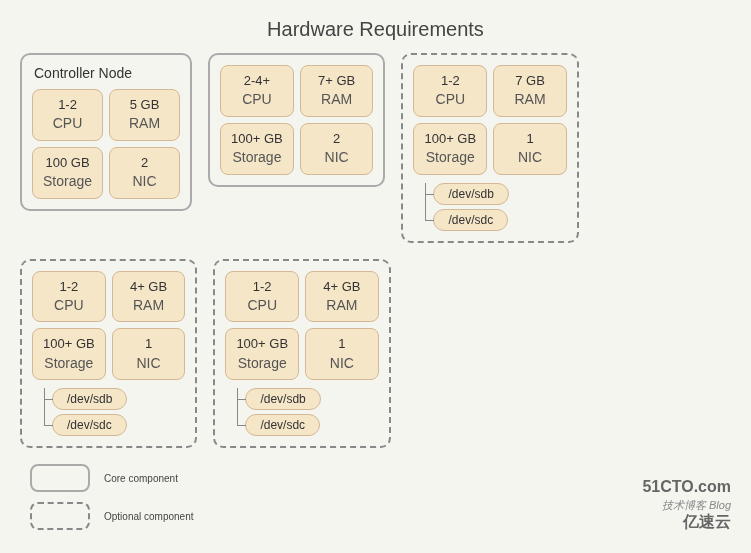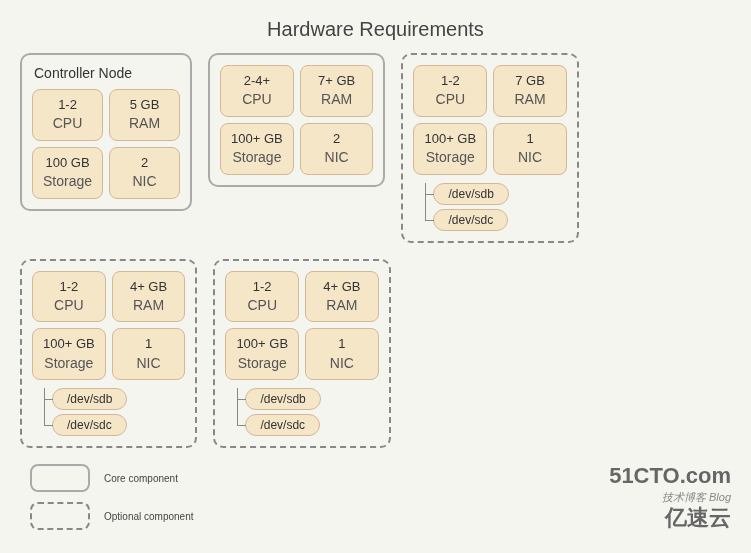--- a/index.html
+++ b/index.html
@@ -145,21 +145,21 @@
       bottom: 20px;
       right: 20px;
       font-size: 18px;
       font-weight: bold;
       color: rgba(0,0,0,0.25);
       line-height: 1.3;
       text-align: right;
     }
     .watermark .site {
       color: #666;
-      font-size: 22px;
+      font-size: 16px;
     }
     .watermark .sub {
       font-size: 11px;
       color: #888;
       font-weight: normal;
       font-style: italic;
     }
   </style>
 </head>
 <body>

